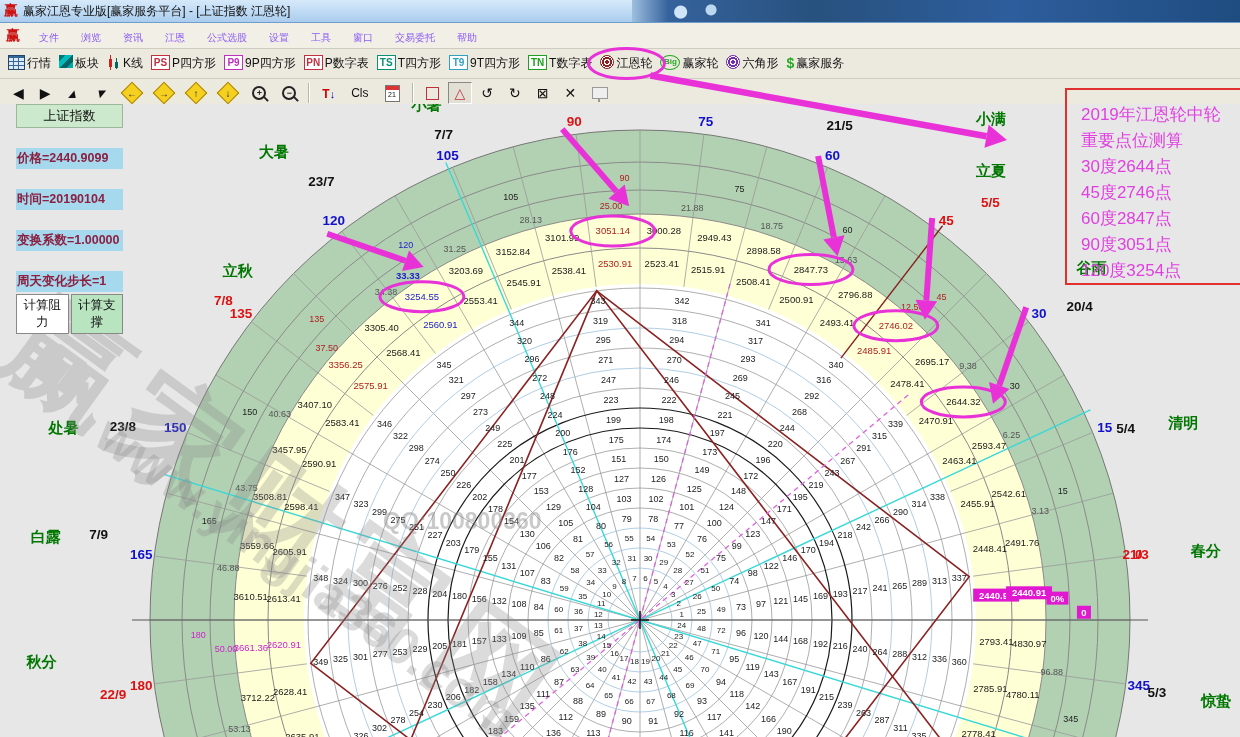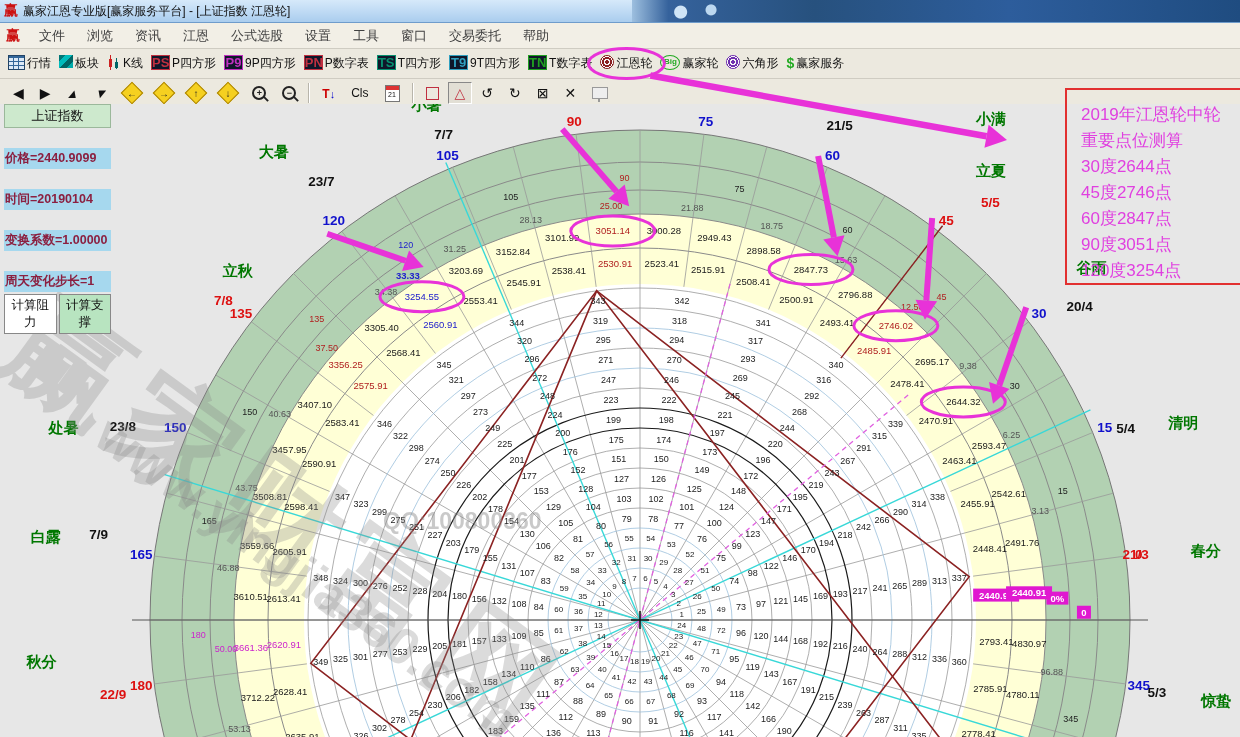--- a/index.html
+++ b/index.html
@@ -10,27 +10,27 @@
             position:relative;border-bottom:1px solid #6f9ccb;}
   .titlebar .logo{color:#cc1111;font-weight:bold;font-size:14px;margin:0 5px 0 4px;}
   .titlebar .title{font-size:12px;color:#111;}
   .titlebar-right{position:absolute;right:0;top:0;width:608px;height:22px;
     background:
       radial-gradient(circle at 8% 55%, #cfe4f7 0 6px, rgba(0,0,0,0) 7px),
       radial-gradient(circle at 13% 45%, #bcd8f0 0 5px, rgba(0,0,0,0) 6px),
       linear-gradient(90deg,#9dbfdf 0,#35629c 6%,#27517e 30%,#2d5d9c 62%,#1f4c80 100%);}
   .menubar{height:25px;background:#f2efe6;border-bottom:1px solid #cfccc2;display:flex;align-items:center;}
   .menubar .logo{color:#cc1111;font-weight:bold;font-size:14px;margin:0 8px 0 6px;}
-  .menu-item{font-size:13px;color:#404040;padding:3px 11px;cursor:default;}
+  .menu-item{font-size:10px;color:#8b5cf6;padding:3px 11px;cursor:default;}
   .toolbar{height:29px;background:#ece9df;border-bottom:1px solid #cfccc2;display:flex;align-items:center;}
   .toolbar2{height:28px;}
   .tb1-item{display:inline-flex;align-items:flex-start;gap:2px;padding:3px 4px;font-size:12px;color:#111;
             background:none;border:none;cursor:default;font-family:inherit;}
-  .badge{display:inline-block;width:17px;height:13px;border:1px solid;font-size:13px;font-weight:bold;
-         text-align:center;line-height:13px;background:#0f172a;}
+  .badge{display:inline-block;width:17px;height:13px;border:1px solid;font-size:10px;font-weight:bold;
+         text-align:center;line-height:13px;background:#ffffff;}
   .ic-grid{display:inline-block;width:15px;height:13px;border:1px solid #246;background-color:#dce9f6;
     background-image:linear-gradient(to right,rgba(0,0,0,0) 4px,#369 4px 5px,rgba(0,0,0,0) 5px 9px,#369 9px 10px,rgba(0,0,0,0) 10px),
                      linear-gradient(to bottom,#369 0 2px,rgba(0,0,0,0) 2px 5px,#369 5px 6px,rgba(0,0,0,0) 6px 9px,#369 9px 10px,rgba(0,0,0,0) 10px);}
   .ic-blocks{display:inline-block;width:14px;height:13px;
     background:linear-gradient(135deg,#077 25%,#0bb 25% 50%,#066 50% 75%,#0aa 75%);}
   .ic-kline{display:inline-block;width:14px;height:15px;background-repeat:no-repeat;
     background-image:linear-gradient(#c22,#c22),linear-gradient(#c22,#c22),linear-gradient(#066,#066),linear-gradient(#066,#066);
     background-size:3px 8px,1px 15px,3px 6px,1px 11px;background-position:2px 4px,3px 0,8px 7px,9px 3px;}
   .ic-target{display:inline-block;width:14px;height:14px;border-radius:50%;
     background:radial-gradient(circle,#8b2020 0 2px,#f6f6f6 2px 3.5px,#8b2020 3.5px 5px,#f6f6f6 5px 6px,#8b2020 6px 7px,rgba(0,0,0,0) 7px);}
@@ -61,21 +61,21 @@
   .tb-sep{width:1px;height:20px;background:#b8b5ab;border-right:1px solid #fff;margin:0 4px;}
   
   #main{position:absolute;left:0;top:104px;width:1240px;height:633px;background:#e7e7e7;}
   #wheel-svg{position:absolute;left:0;top:0;z-index:1;}
   svg text{font-family:"Liberation Sans",sans-serif;}
   .watermark{position:absolute;color:#8a8a8a;opacity:0.30;z-index:2;white-space:nowrap;pointer-events:none;font-weight:bold;}
   #wm-brand{left:70px;top:160px;font-size:118px;letter-spacing:12px;transform:rotate(36deg);transform-origin:left top;}
   #wm-url{left:120px;top:300px;font-size:52px;transform:rotate(36deg);transform-origin:left top;}
   #wm-qq{left:383px;top:404px;font-size:23px;opacity:0.45;transform:none;}
   
-  #info-panel{position:absolute;left:4px;top:0;width:107px;z-index:30;font-size:12.5px;}
+  #info-panel{position:absolute;left:16px;top:0;width:107px;z-index:30;font-size:12.5px;}
   .ip-header{background:#cde9cd;border:1px solid #9bb89b;text-align:center;padding:2px 0;color:#111;font-size:13px;}
   .ip-row{background:#a6d8ee;color:#8b2040;font-weight:bold;padding:2px 1px;margin-top:20px;white-space:nowrap;overflow:hidden;}
   .ip-buttons{display:flex;margin-top:2px;gap:2px;}
   .ip-btn{font-size:12.5px;padding:2px 3px;background:#fff;border:1px solid #888;color:#111;font-family:Liberation Mono, monospace;cursor:default;}
   .ip-btn.green{background:#b8e4c0;}
   
   #annotation-box{position:absolute;left:1045px;top:88px;width:190px;height:197px;border:2px solid #e23030;
     z-index:40;padding:12px 0 0 14px;box-sizing:border-box;margin-left:20px;}
   #annotation-box .line{color:#e040e0;font-size:17px;line-height:26px;white-space:nowrap;}
   #overlay-svg{position:absolute;left:0;top:0;z-index:60;pointer-events:none;}

